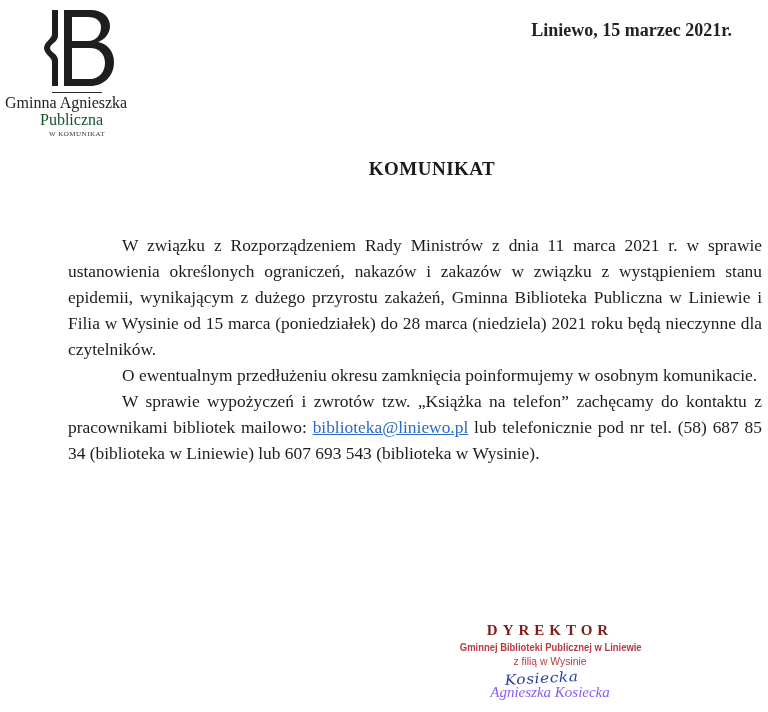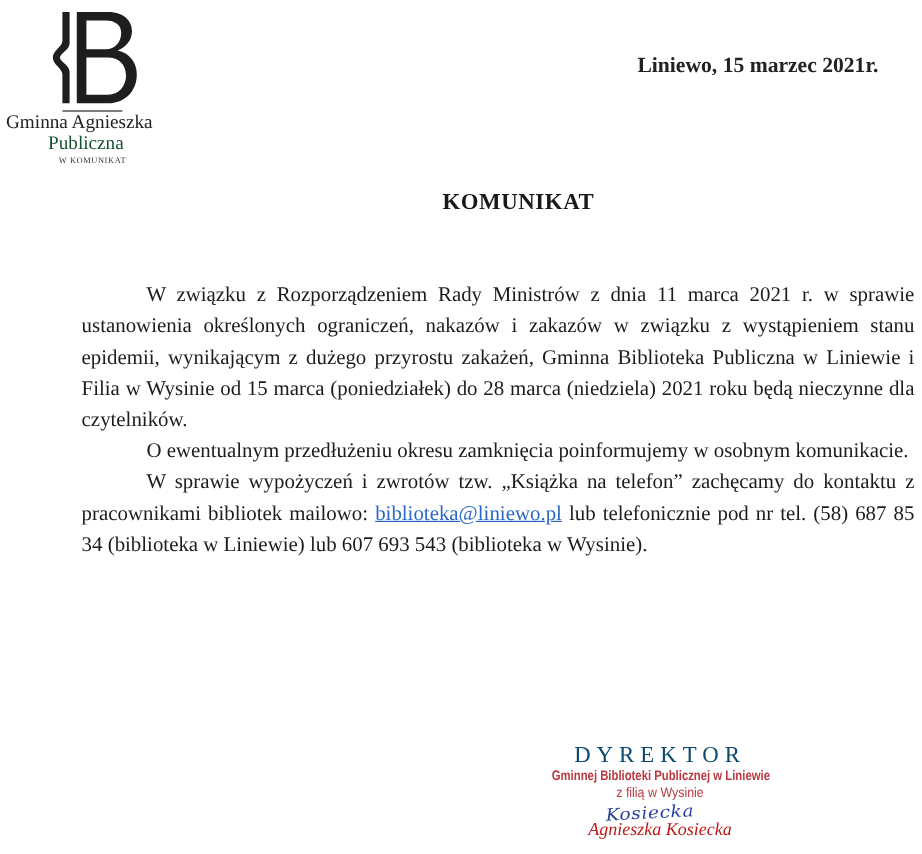--- a/index.html
+++ b/index.html
@@ -58,21 +58,21 @@
       position: absolute;
       left: 49px;
       top: 122px;
       font-size: 7px;
       letter-spacing: 0.5px;
       color: #333;
     }
     .date-line {
       position: absolute;
       right: 36px;
-      top: 44px;
+      top: 20px;
       font-size: 18px;
       font-weight: bold;
       color: #222;
     }
     .title {
       position: absolute;
       left: 0;
       width: 768px;
       top: 158px;
       text-align: center;
@@ -103,25 +103,25 @@
     }
     .stamp {
       position: absolute;
       left: 440px;
       top: 620px;
       width: 220px;
       text-align: center;
       color: #b83a3a;
     }
     .stamp-title {
-      font-size: 19px;
-      font-weight: normal;
+      font-size: 15px;
+      font-weight: bold;
       letter-spacing: 5px;
       line-height: 20px;
-      color: #0c4a6e;
+      color: #7f1d1d;
     }
     .stamp-org {
       font-family: "Liberation Sans", "DejaVu Sans", sans-serif;
       font-size: 11.5px;
       font-weight: bold;
       line-height: 14px;
       color: #b83a40;
       transform: scaleX(0.82);
       white-space: nowrap;
     }
@@ -145,21 +145,21 @@
     }
     .stamp-name {
       position: absolute;
       left: 440px;
       top: 684px;
       width: 220px;
       text-align: center;
       font-family: "Liberation Serif", serif;
       font-style: italic;
       font-size: 15px;
-      color: #b91c1c;
+      color: #8b5cf6;
     }
   </style>
 </head>
 <body>
 
 <div class="logo">
   <svg class="logo-mark" viewBox="0 0 80 80">
 
     <path d="M14 2 L20 2 L20 28 C20 34 12 36 12 40 C12 44 20 46 20 52 L20 78 L14 78 L14 54 C14 49 6 46 6 40 C6 34 14 31 14 26 Z" fill="#1e1e1e"></path>
 

